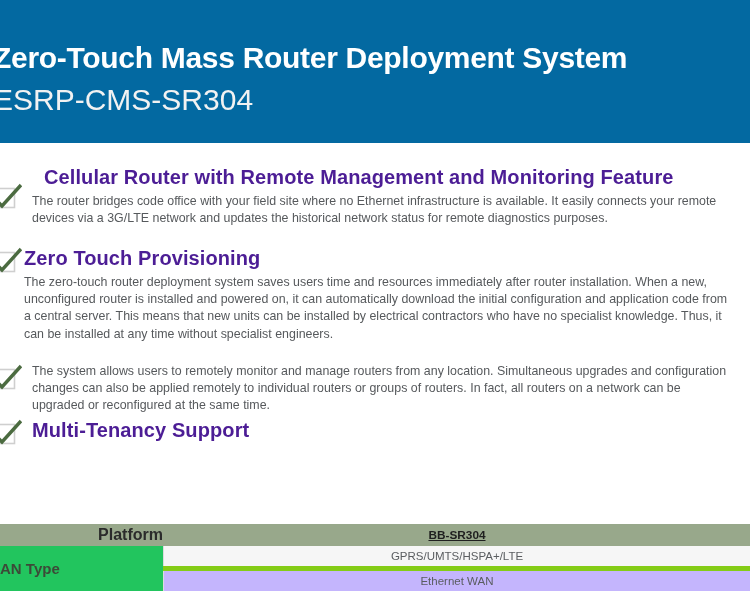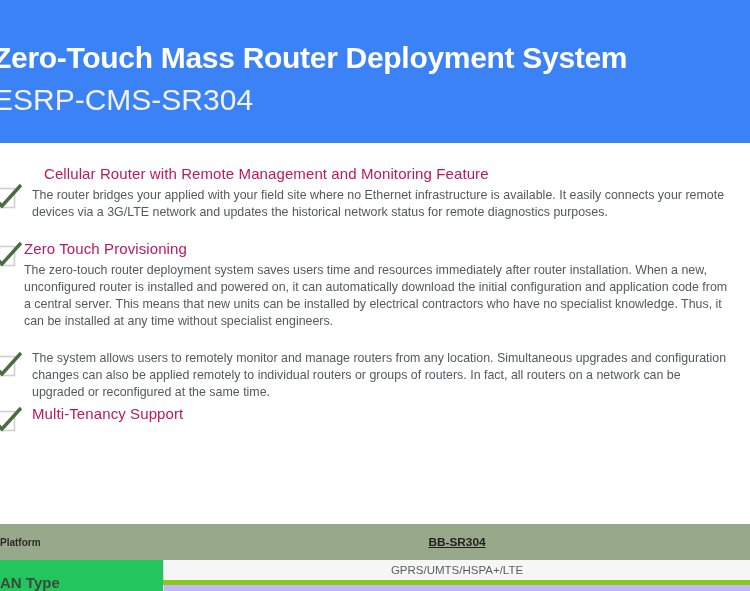--- a/index.html
+++ b/index.html
@@ -15,21 +15,21 @@
     position: relative;
   }
 
   
   .header-band {
     position: absolute;
     left: 0;
     top: 0;
     width: 750px;
     height: 143px;
-    background: #3b82f6;
+    background: #0369a1;
     overflow: hidden;
   }
   .header-title {
     position: absolute;
     left: -7px;
     top: 40px;
     font-size: 30px;
     font-weight: bold;
     color: #ffffff;
     letter-spacing: -0.3px;
@@ -61,23 +61,23 @@
     padding-right: 18px;
   }
   .feature-icon {
     position: absolute;
     left: -8px;
     width: 30px;
     height: 30px;
   }
   .feature-icon svg { display: block; }
   .feature-heading {
-    font-size: 15px;
-    font-weight: normal;
-    color: #be185d;
+    font-size: 20px;
+    font-weight: bold;
+    color: #4c1d95;
     margin: 0 0 3px 0;
     letter-spacing: 0.1px;
     line-height: 1.25;
   }
   .feature-body {
     font-size: 12.4px;
     color: #56595c;
     line-height: 1.38;
     margin: 0;
     letter-spacing: 0.01px;
@@ -106,23 +106,23 @@
     font-size: 11.5px;
   }
   .spec-table th, .spec-table td {
     padding: 0;
     margin: 0;
   }
   .th-platform {
     background: #98a88b;
     color: #2b2b2b;
     font-weight: bold;
-    font-size: 10px;
-    text-align: left;
-    height: 36px;
+    font-size: 16px;
+    text-align: right;
+    height: 22px;
     width: 163px;
     border-right: 1px solid #98a88b;
   }
   .th-model {
     background: #98a88b;
     color: #1f1f1f;
     font-weight: bold;
     font-size: 11.8px;
     text-align: center;
     height: 22px;
@@ -177,21 +177,21 @@
 <div class="features">
 
   <div class="feature f1">
     <span class="feature-icon">
       <svg width="30" height="30" viewBox="0 0 30 30">
         <rect x="3.5" y="6.5" width="19" height="19" fill="#ffffff" stroke="#cfcfcf" stroke-width="1.6"></rect>
         <path d="M1 15 L10 24 L29 3" fill="none" stroke="#4b6b40" stroke-width="3.4" stroke-linecap="butt" stroke-linejoin="miter"></path>
       </svg>
     </span>
     <div class="feature-heading">Cellular Router with Remote Management and Monitoring Feature</div>
-    <p class="feature-body">The router bridges your applied with your field site where no Ethernet infrastructure is available. It easily connects your remote devices via a 3G/LTE network and updates the historical network status for remote diagnostics purposes.</p>
+    <p class="feature-body">The router bridges code office with your field site where no Ethernet infrastructure is available. It easily connects your remote devices via a 3G/LTE network and updates the historical network status for remote diagnostics purposes.</p>
   </div>
 
   <div class="feature f2">
     <span class="feature-icon">
       <svg width="30" height="30" viewBox="0 0 30 30">
         <rect x="3.5" y="6.5" width="19" height="19" fill="#ffffff" stroke="#cfcfcf" stroke-width="1.6"></rect>
         <path d="M1 15 L10 24 L29 3" fill="none" stroke="#4b6b40" stroke-width="3.4" stroke-linecap="butt" stroke-linejoin="miter"></path>
       </svg>
     </span>
     <div class="feature-heading">Zero Touch Provisioning</div>

